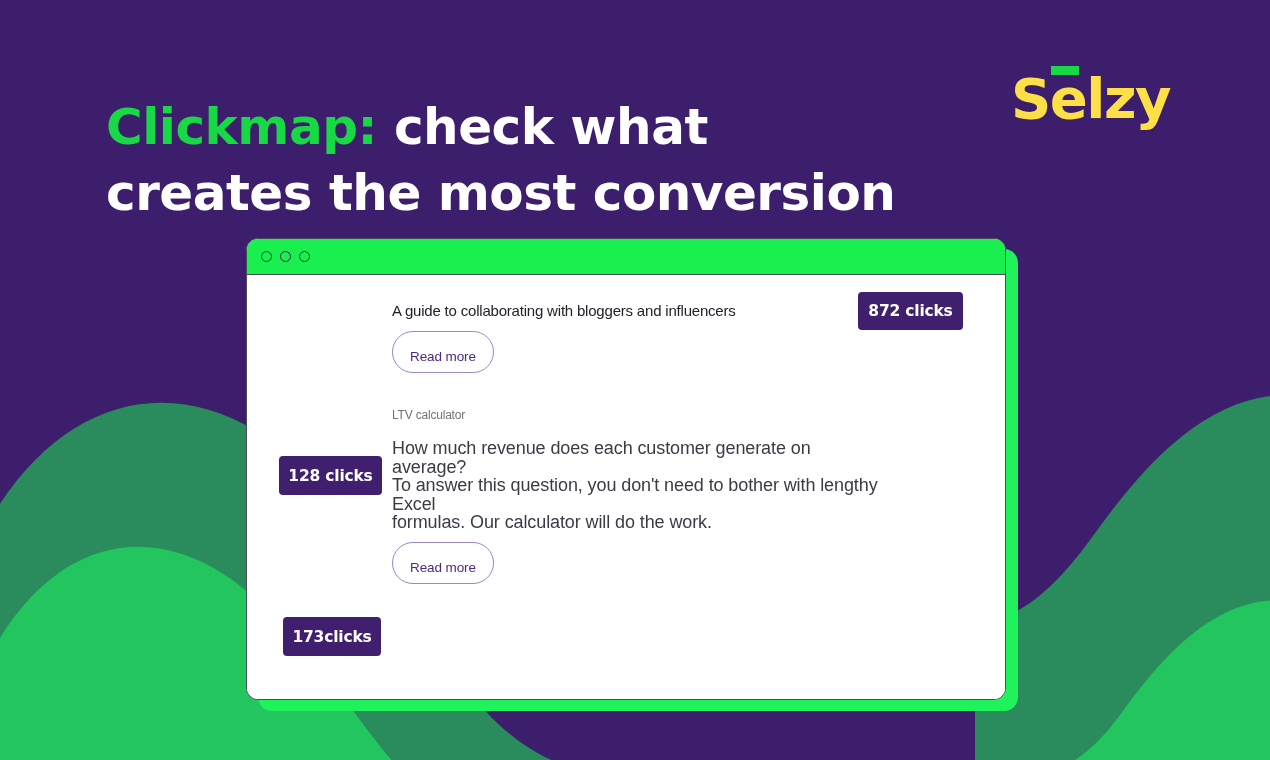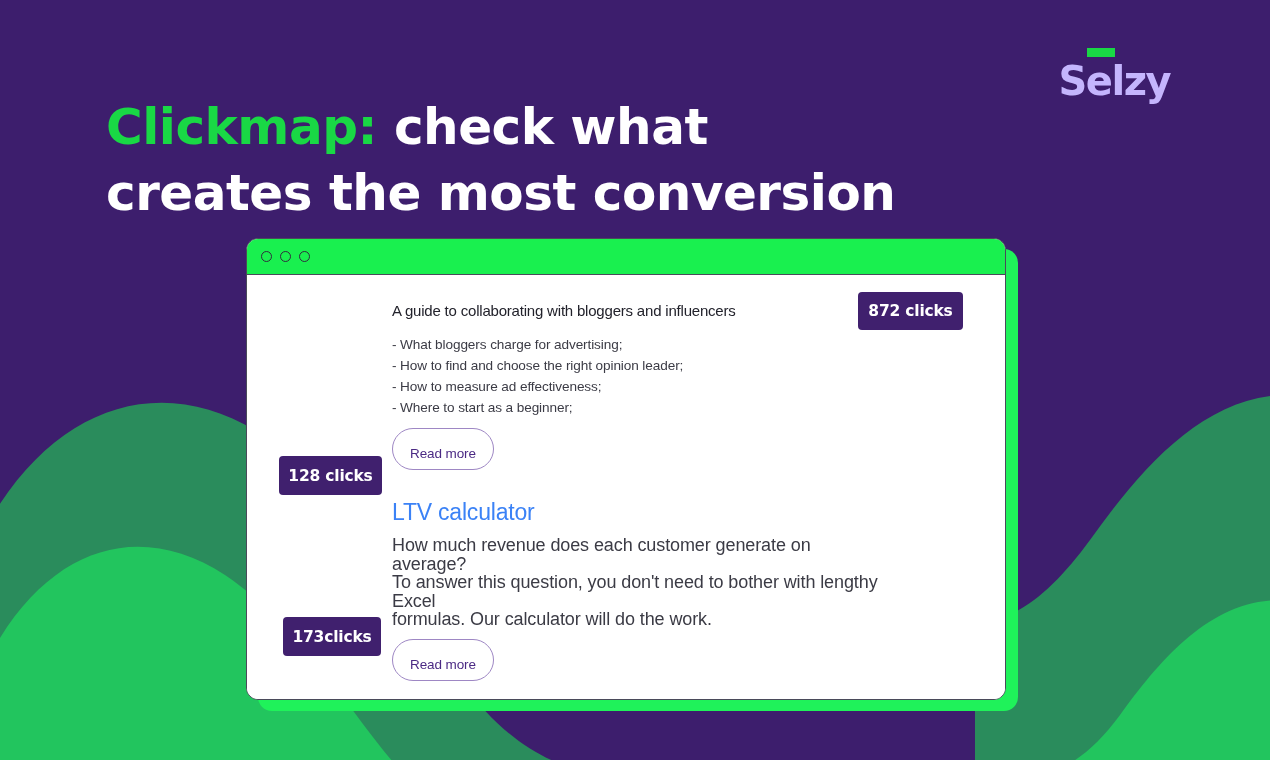--- a/index.html
+++ b/index.html
@@ -45,28 +45,28 @@
     color: #ffffff;
   }
   #headline .hl-accent {
     color: #19d845;
   }
 
   
   #logo {
     position: absolute;
     right: 100px;
-    top: 44px;
+    top: 62px;
     z-index: 5;
     font-family: "DejaVu Sans", sans-serif;
     font-weight: 700;
-    font-size: 40px;
+    font-size: 56px;
     line-height: 74px;
     letter-spacing: -1.5px;
-    color: #c4b5fd;
+    color: #fde047;
     white-space: nowrap;
   }
   #logo .logo-e-wrap {
     position: relative;
     display: inline-block;
   }
   #logo .logo-macron {
     position: absolute;
     left: 1px;
     top: 4px;
@@ -174,23 +174,23 @@
     letter-spacing: -0.1px;
   }
 
   
   .article2 {
     margin-top: 32px;
   }
   .article-title-dark {
     font-family: "Liberation Sans", sans-serif;
     font-weight: 400;
-    font-size: 23px;
+    font-size: 12px;
     line-height: 21px;
-    color: #3b82f6;
+    color: #737373;
     margin: 0;
     letter-spacing: -0.2px;
   }
   .article-paragraph {
     margin: 13px 0 0 0;
     font-family: "Liberation Sans", sans-serif;
     font-size: 18px;
     line-height: 18.5px;
     color: #3b3b45;
     width: 490px;
@@ -274,26 +274,20 @@
     <div id="browser-titlebar">
       <span class="dot"></span>
       <span class="dot"></span>
       <span class="dot"></span>
     </div>
 
     <div id="browser-body">
 
       <div>
         <p class="article-subtitle">A guide to collaborating with bloggers and influencers</p>
-        <ul class="bullet-list">
-          <li>- What bloggers charge for advertising;</li>
-          <li>- How to find and choose the right opinion leader;</li>
-          <li>- How to measure ad effectiveness;</li>
-          <li>- Where to start as a beginner;</li>
-        </ul>
         <div class="read-more">Read more</div>
       </div>
 
       <div class="article2">
         <p class="article-title-dark">LTV calculator</p>
         <p class="article-paragraph">
           <span>How much revenue does each customer generate on average?</span><br>
           <span>To answer this question, you don't need to bother with lengthy Excel</span><br>
           <span>formulas. Our calculator will do the work.</span>
         </p>

